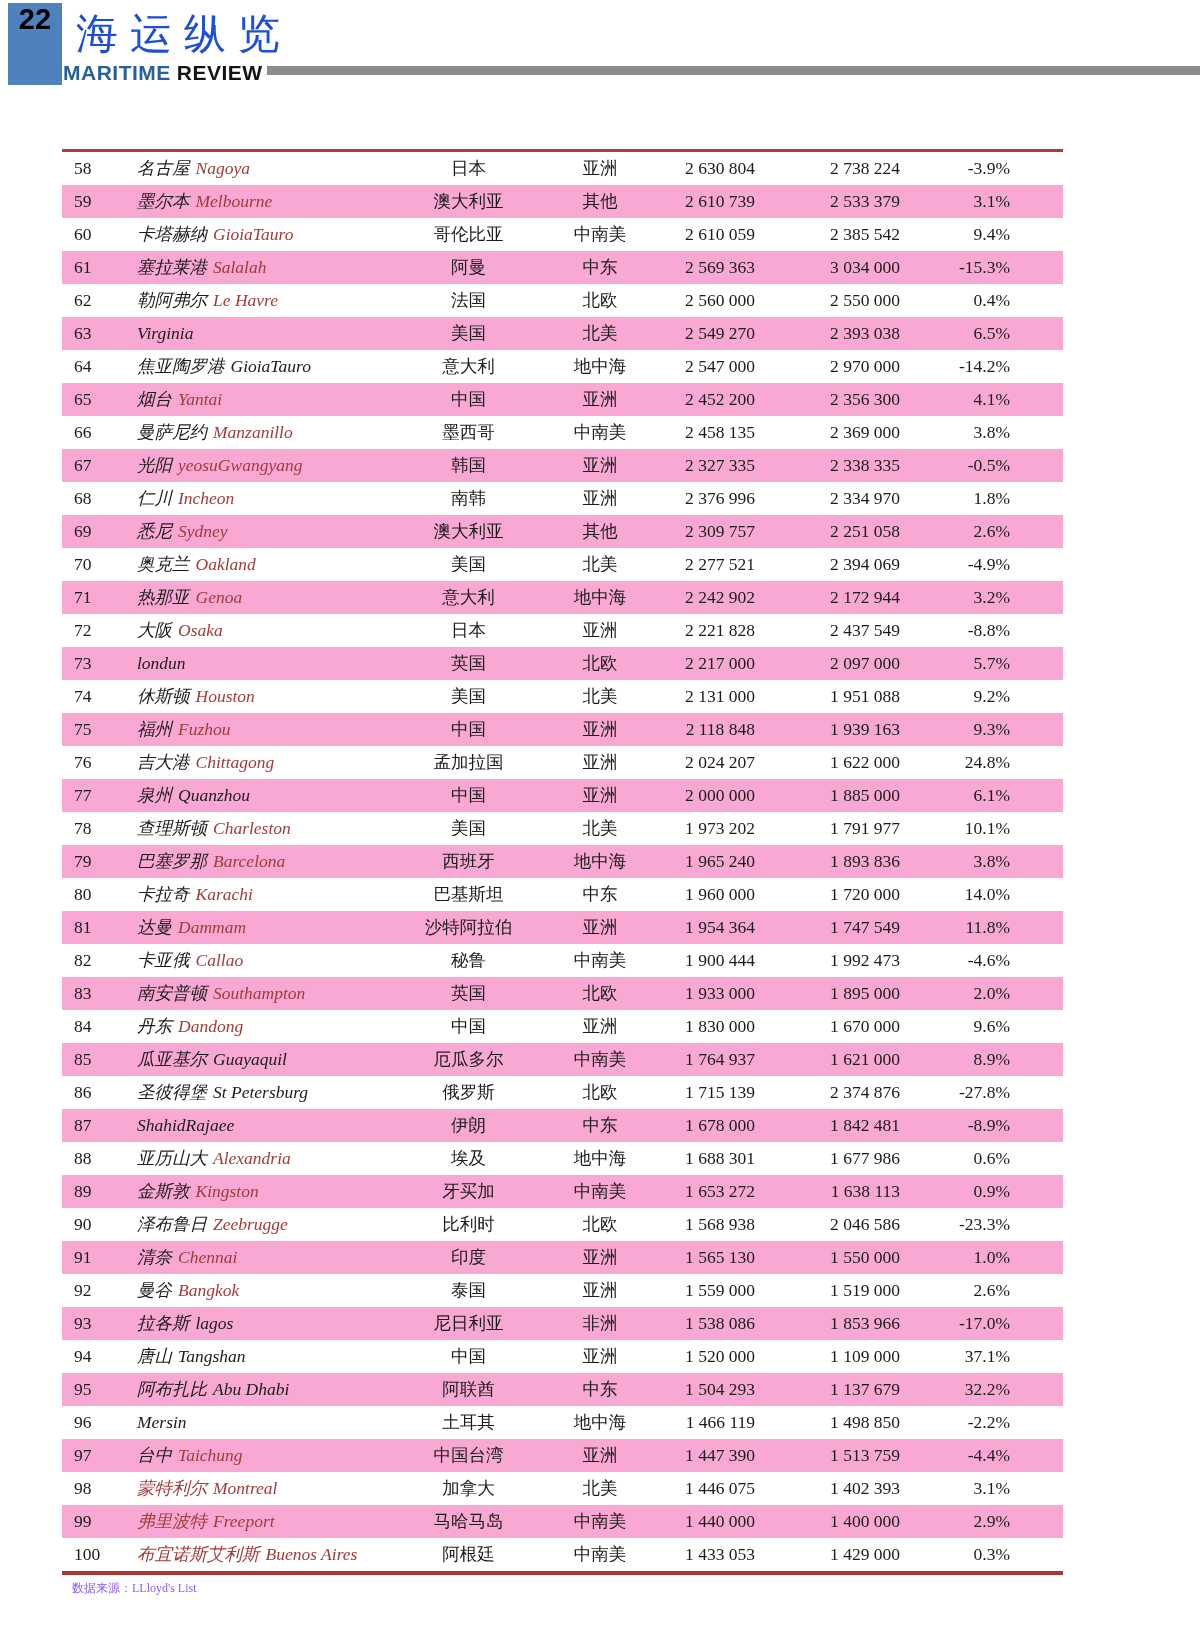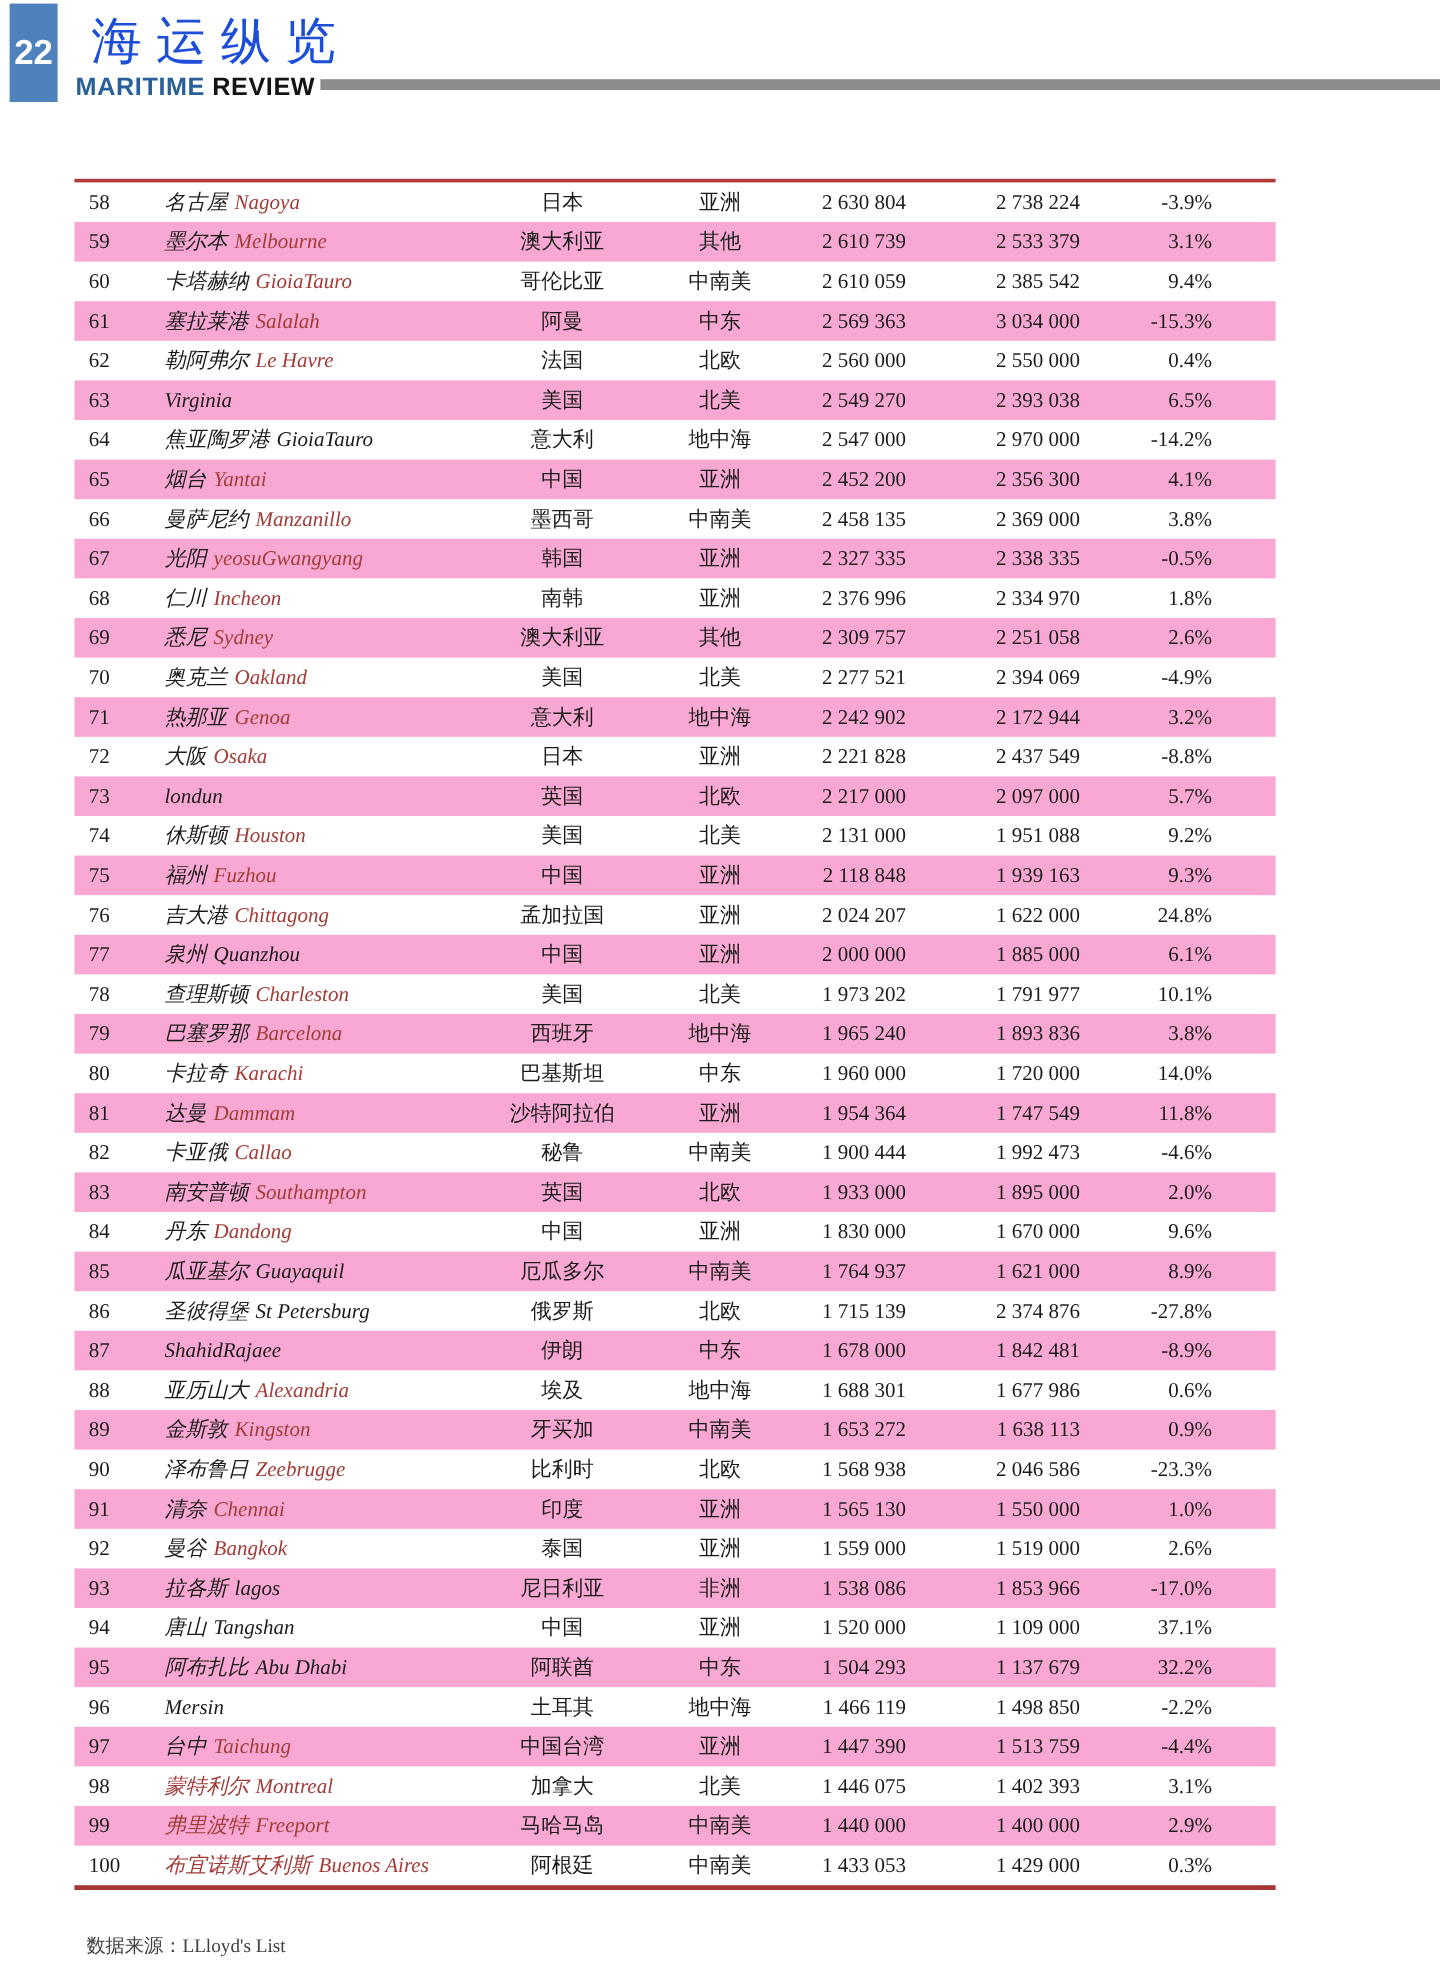--- a/index.html
+++ b/index.html
@@ -2,23 +2,23 @@
 <html><head>
 <meta charset="utf-8">
 <style>
   html,body{margin:0;padding:0;}
   body{
     width:1200px;height:1636px;position:relative;background:#ffffff;
     font-family:"Liberation Serif", serif;color:#1b1b1b;overflow:hidden;
   }
   
   .page-num-box{
-    position:absolute;left:8px;top:3px;width:40px;height:82px;background:#4f81bd;
-    display:flex;align-items:center;justify-content:center;
-    color:#ffffff;font-family:"Liberation Sans",sans-serif;font-weight:bold;font-size:29px;
+    position:absolute;left:8px;top:3px;width:54px;height:82px;background:#4f81bd;
+    display:flex;align-items:flex-start;justify-content:center;
+    color:#000000;font-family:"Liberation Sans",sans-serif;font-weight:bold;font-size:29px;
   }
   .cn-title{
     position:absolute;left:76px;top:6px;font-size:42px;letter-spacing:12px;
     font-family:"Liberation Serif",serif;color:#1d4ed8;white-space:nowrap;
   }
   .gray-bar{position:absolute;left:267px;top:66px;width:933px;height:9px;background:#8c8c8c;}
   .subtitle{
     position:absolute;left:63px;top:61px;font-family:"Liberation Sans",sans-serif;
     font-weight:bold;font-size:21px;white-space:nowrap;letter-spacing:0.5px;
   }
@@ -36,21 +36,21 @@
   .row.pink{background:#f9a8d4;}
   .cell{white-space:nowrap;overflow:visible;}
   .c-rank{padding-left:12px;text-align:left;}
   .c-name{text-align:left;font-style:italic;}
   .c-country{text-align:center;}
   .c-region{text-align:center;}
   .c-num{text-align:right;}
   .red{color:#a23c38;}
   .cn:not(:empty){margin-right:6px;}
   
-  .source-note{position:absolute;left:72px;top:1580px;font-size:16px;color:#404040;margin-top:32px;}
+  .source-note{position:absolute;left:72px;top:1580px;font-size:12px;color:#8b5cf6;}
   .credit-note{position:absolute;right:190px;top:1688px;font-size:18px;color:#3b82f6;}
 </style>
 </head>
 <body>
 
 <div class="page-num-box">
   <span>22</span>
 </div>
 <div class="cn-title">海运纵览</div>
 <div class="gray-bar"></div>

